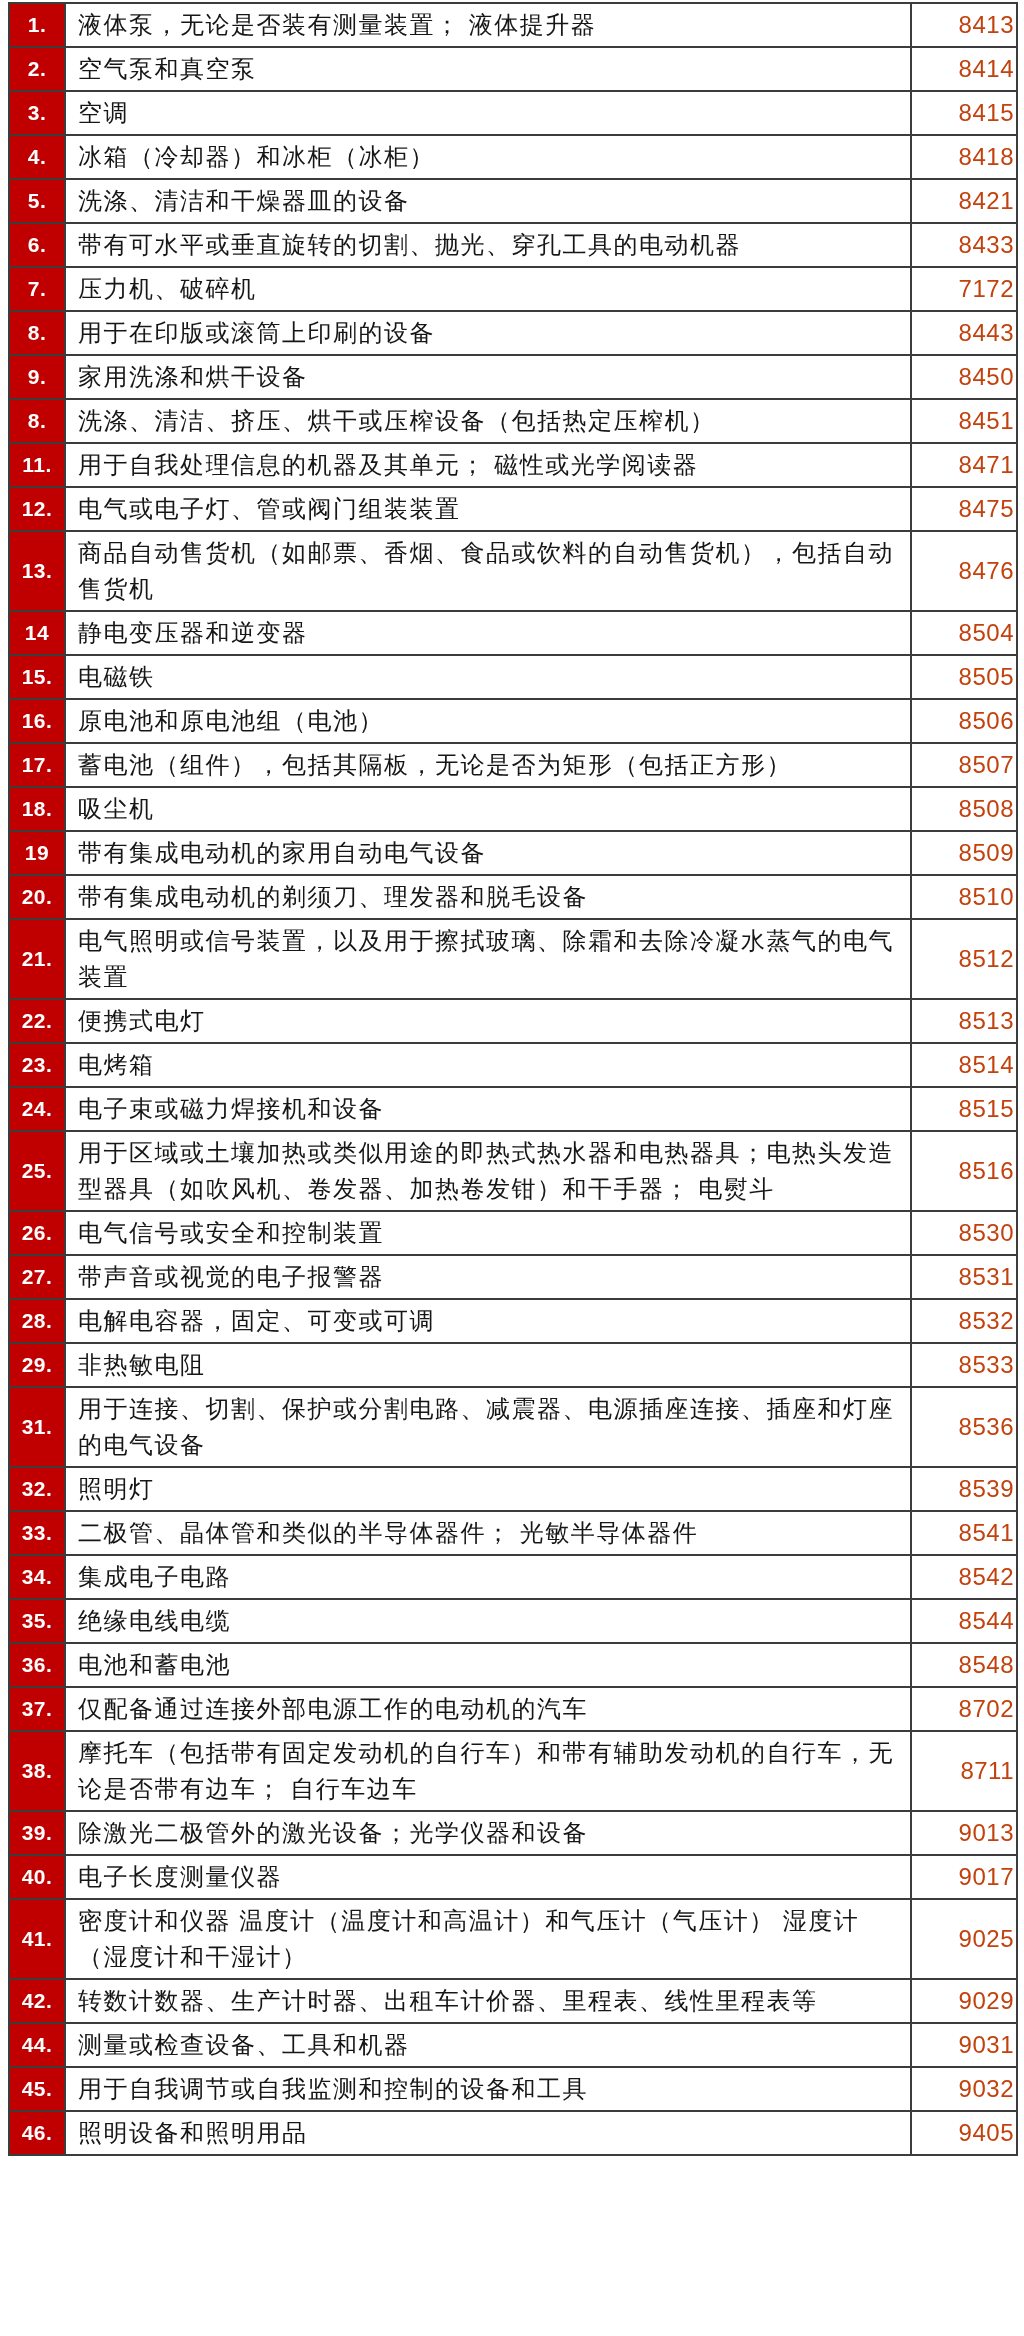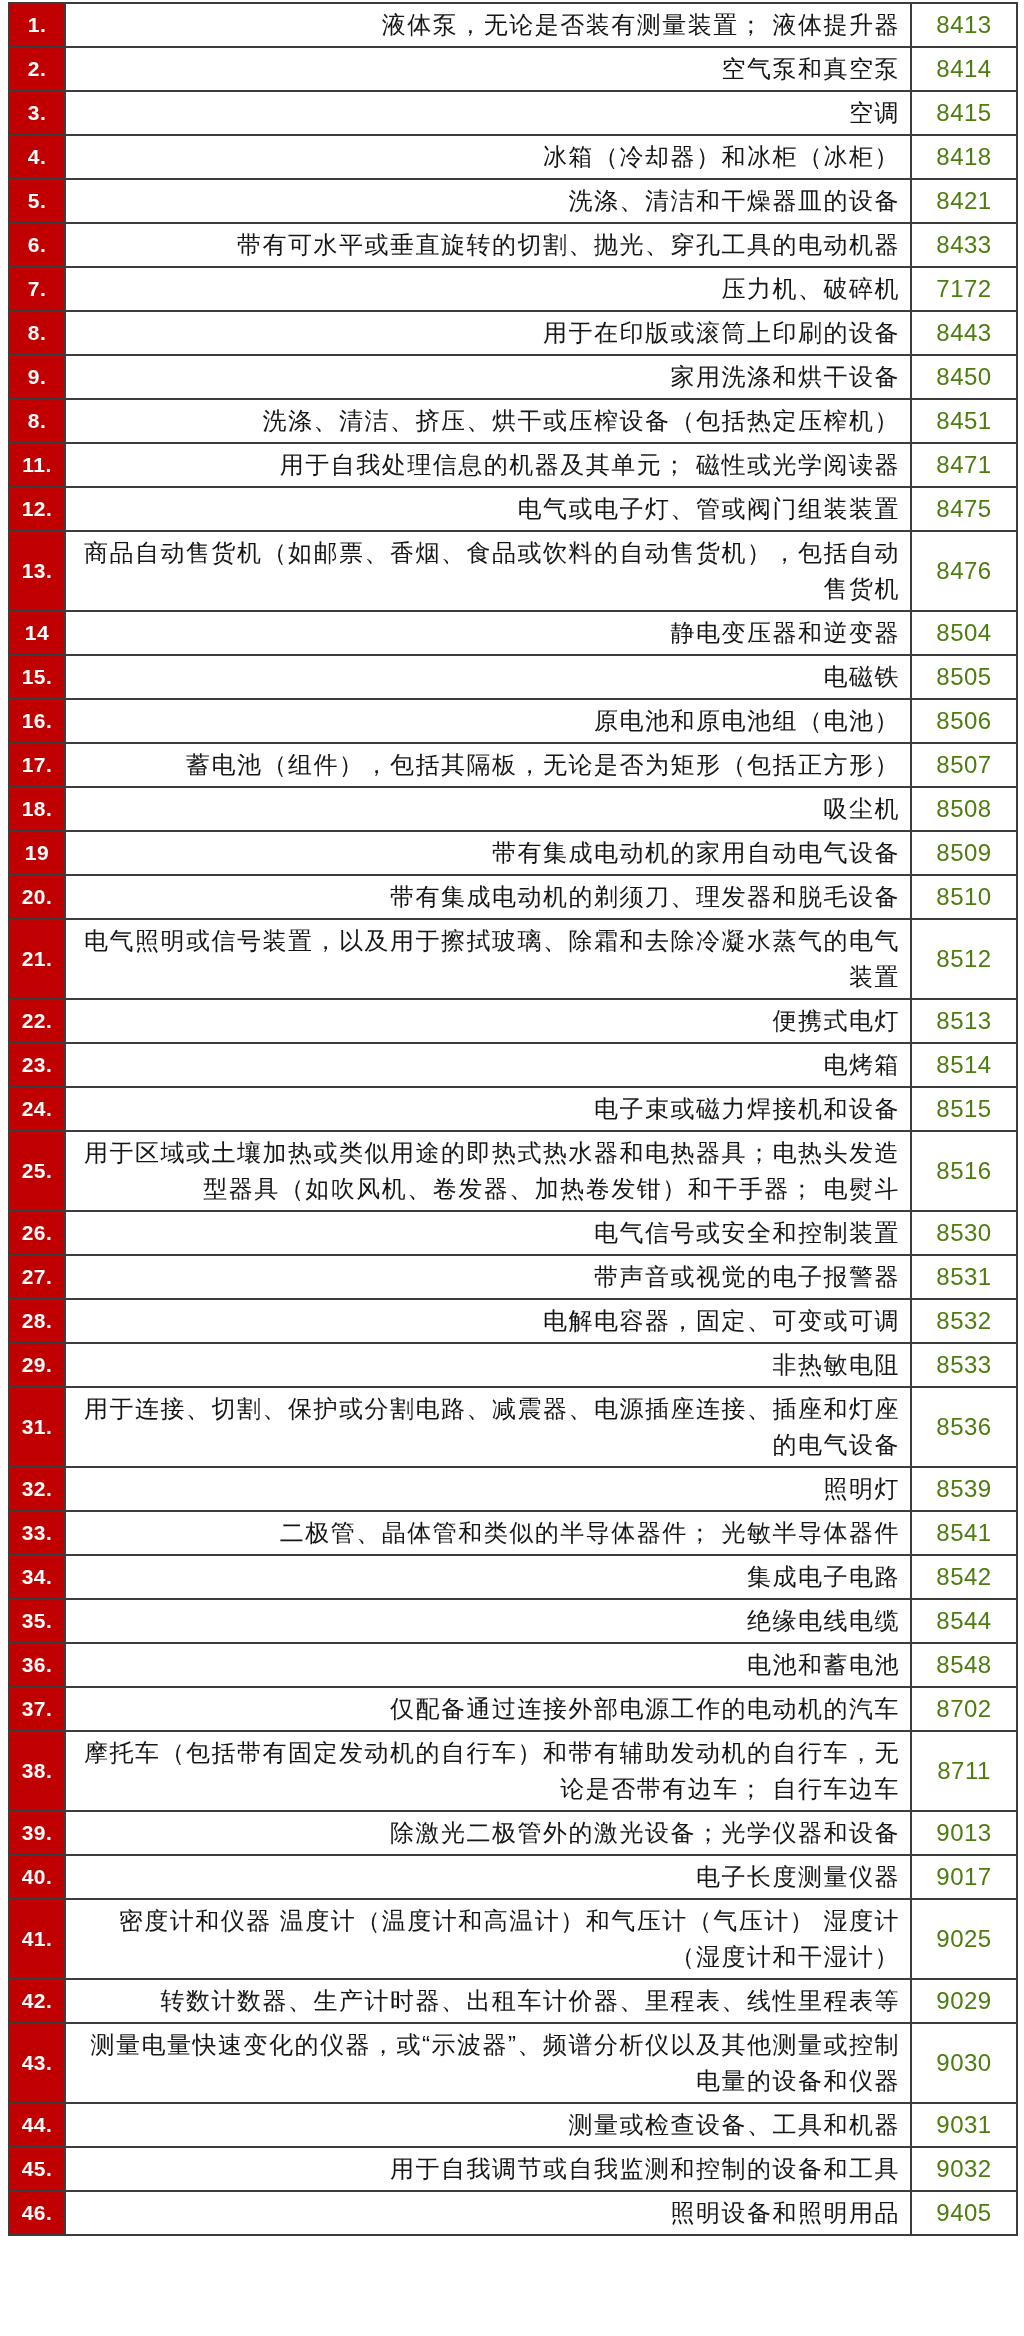--- a/index.html
+++ b/index.html
@@ -35,29 +35,29 @@
     border-color: #1f1f1f;
     padding: 3px 2px;
     letter-spacing: 0.5px;
   }
   td.desc {
     color: #161616;
     font-size: 24px;
     line-height: 36px;
     padding: 3px 10px 3px 12px;
     letter-spacing: 1.5px;
-    text-align: right;
+    text-align: left;
     overflow-wrap: anywhere;
     word-break: break-all;
   }
   td.code {
-    color: #4d7c0f;
+    color: #c2410c;
     font-size: 24px;
-    text-align: center;
-    padding: 3px 8px;
+    text-align: right;
+    padding: 3px 2px;
     letter-spacing: 0.5px;
   }
 </style>
 </head>
 <body>
 
 <div class="page">
   <table class="hs-table">
     <colgroup>
       <col class="c-no">
@@ -264,25 +264,20 @@
           <td class="no">41.</td>
           <td class="desc">密度计和仪器 温度计（温度计和高温计）和气压计（气压计） 湿度计（湿度计和干湿计）</td>
           <td class="code">9025</td>
         </tr>
         <tr>
           <td class="no">42.</td>
           <td class="desc">转数计数器、生产计时器、出租车计价器、里程表、线性里程表等</td>
           <td class="code">9029</td>
         </tr>
         <tr>
-          <td class="no">43.</td>
-          <td class="desc">测量电量快速变化的仪器，或“示波器”、频谱分析仪以及其他测量或控制电量的设备和仪器</td>
-          <td class="code">9030</td>
-        </tr>
-        <tr>
           <td class="no">44.</td>
           <td class="desc">测量或检查设备、工具和机器</td>
           <td class="code">9031</td>
         </tr>
         <tr>
           <td class="no">45.</td>
           <td class="desc">用于自我调节或自我监测和控制的设备和工具</td>
           <td class="code">9032</td>
         </tr>
         <tr>

